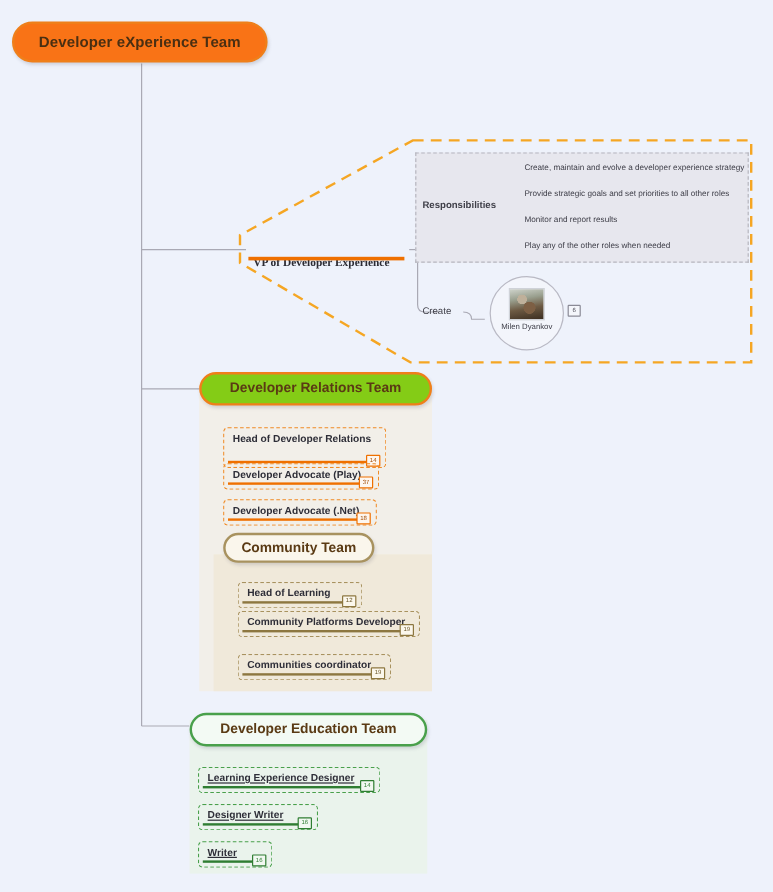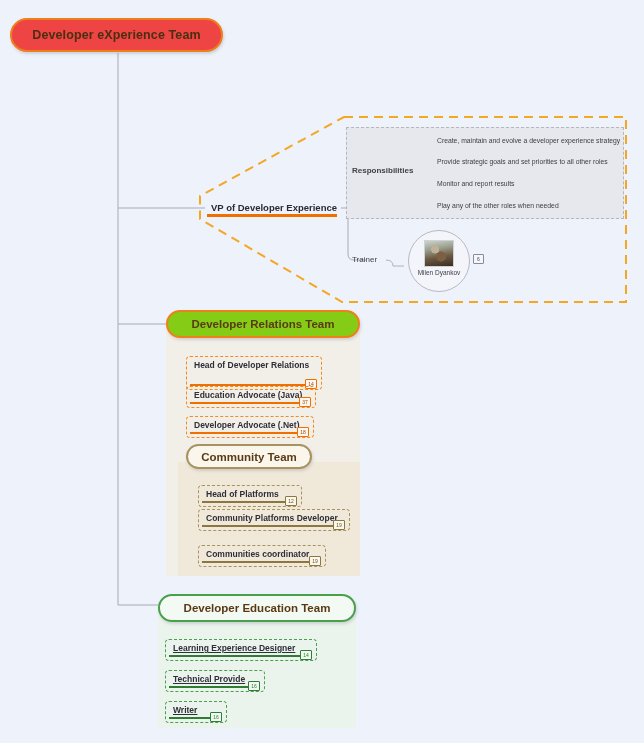--- a/index.html
+++ b/index.html
@@ -34,21 +34,21 @@
   
   .root-node {
     position: absolute;
     left: 10px;
     top: 18px;
     width: 213px;
     height: 34px;
     box-sizing: border-box;
     border: 2px solid #ef7f1a;
     border-radius: 17px;
-    background: #ef4444;
+    background: #f97316;
     box-shadow: 1px 2px 3px rgba(90,90,110,0.22);
     display: flex;
     align-items: center;
     justify-content: center;
   }
   .root-node .label {
     font-size: 12.5px;
     font-weight: bold;
     color: #4a2f12;
     letter-spacing: 0.1px;
@@ -60,22 +60,23 @@
     top: 196px;
     width: 136px;
     height: 24px;
   }
   .vp-node .label {
     font-size: 9.5px;
     font-weight: bold;
     color: #2b2b33;
     position: absolute;
     left: 6px;
-    top: 6px;
-    white-space: nowrap;
+    top: 19px;
+    white-space: nowrap;
+    font-family: Liberation Serif, serif;
   }
   .vp-node .underline {
     position: absolute;
     left: 2px;
     bottom: 3px;
     width: 130px;
     height: 3px;
     background: #ef7000;
   }
 
@@ -306,52 +307,52 @@
     <span class="underline"></span>
   </div>
 
   <div class="resp-panel"></div>
   <div class="resp-label">Responsibilities</div>
   <div class="resp-item i0">Create, maintain and evolve a developer experience strategy</div>
   <div class="resp-item i1">Provide strategic goals and set priorities to all other roles</div>
   <div class="resp-item i2">Monitor and report results</div>
   <div class="resp-item i3">Play any of the other roles when needed</div>
 
-  <div class="people-label">Trainer</div>
+  <div class="people-label">Create</div>
   <div class="person-circle"></div>
   <div class="person-photo"></div>
   <div class="person-name">Milen Dyankov</div>
   <div class="person-badge">6</div>
 
   <div id="teams-layer">
       <div class="team-panel" style="left: 166px; top: 318px; width: 194px; height: 258px; background: rgb(242, 239, 233);"></div>
       <div class="team-header" style="left: 166px; top: 310px; width: 194px; height: 28px; border-color: rgb(239, 127, 26); background: #84cc16;">
         <span class="label">Developer Relations Team</span>
       </div>
       <div class="role theme-orange" style="left: 186px; top: 356px; width: 136px; height: 34px;">
         <span class="label">Head of Developer Relations</span>
         <span class="underline" style="width: 120px;"></span>
         <span class="badge" style="left: 118px;">14</span>
       </div>
       <div class="role theme-orange" style="left: 186px; top: 386px; width: 130px; height: 22px;">
-        <span class="label">Education Advocate (Java)</span>
+        <span class="label">Developer Advocate (Play)</span>
         <span class="underline" style="width: 116px;"></span>
         <span class="badge" style="left: 112px;">37</span>
       </div>
       <div class="role theme-orange" style="left: 186px; top: 416px; width: 128px; height: 22px; padding-left: 44px;">
         <span class="label">Developer Advocate (.Net)</span>
         <span class="underline" style="width: 114px;"></span>
         <span class="badge" style="left: 110px;">18</span>
       </div>
       <div class="team-panel" style="left: 178px; top: 462px; width: 182px; height: 114px; background: rgb(240, 233, 218);"></div>
       <div class="team-header" style="left: 186px; top: 444px; width: 126px; height: 25px; border-color: rgb(168, 146, 95); background: rgb(250, 246, 236);">
         <span class="label">Community Team</span>
       </div>
       <div class="role theme-brown" style="left: 198px; top: 485px; width: 104px; height: 22px;">
-        <span class="label">Head of Platforms</span>
+        <span class="label">Head of Learning</span>
         <span class="underline" style="width: 90px;"></span>
         <span class="badge" style="left: 86px;">12</span>
       </div>
       <div class="role theme-brown" style="left: 198px; top: 509px; width: 152px; height: 22px;">
         <span class="label">Community Platforms Developer</span>
         <span class="underline" style="width: 138px;"></span>
         <span class="badge" style="left: 134px;">19</span>
       </div>
       <div class="role theme-brown" style="left: 198px; top: 545px; width: 128px; height: 22px; padding-left: 44px;">
         <span class="label">Communities coordinator</span>
@@ -361,21 +362,21 @@
       <div class="team-panel" style="left: 158px; top: 600px; width: 198px; height: 128px; background: rgb(234, 243, 236);"></div>
       <div class="team-header" style="left: 158px; top: 594px; width: 198px; height: 28px; border-color: rgb(73, 160, 75); background: rgb(243, 250, 244);">
         <span class="label">Developer Education Team</span>
       </div>
       <div class="role theme-green" style="left: 165px; top: 639px; width: 152px; height: 22px;">
         <span class="label">Learning Experience Designer</span>
         <span class="underline" style="width: 138px;"></span>
         <span class="badge" style="left: 134px;">14</span>
       </div>
       <div class="role theme-green" style="left: 165px; top: 670px; width: 100px; height: 22px;">
-        <span class="label">Technical Provide</span>
+        <span class="label">Designer Writer</span>
         <span class="underline" style="width: 86px;"></span>
         <span class="badge" style="left: 82px;">16</span>
       </div>
       <div class="role theme-green" style="left: 165px; top: 701px; width: 62px; height: 22px;">
         <span class="label">Writer</span>
         <span class="underline" style="width: 48px;"></span>
         <span class="badge" style="left: 44px;">16</span>
       </div>
     </div>
 

